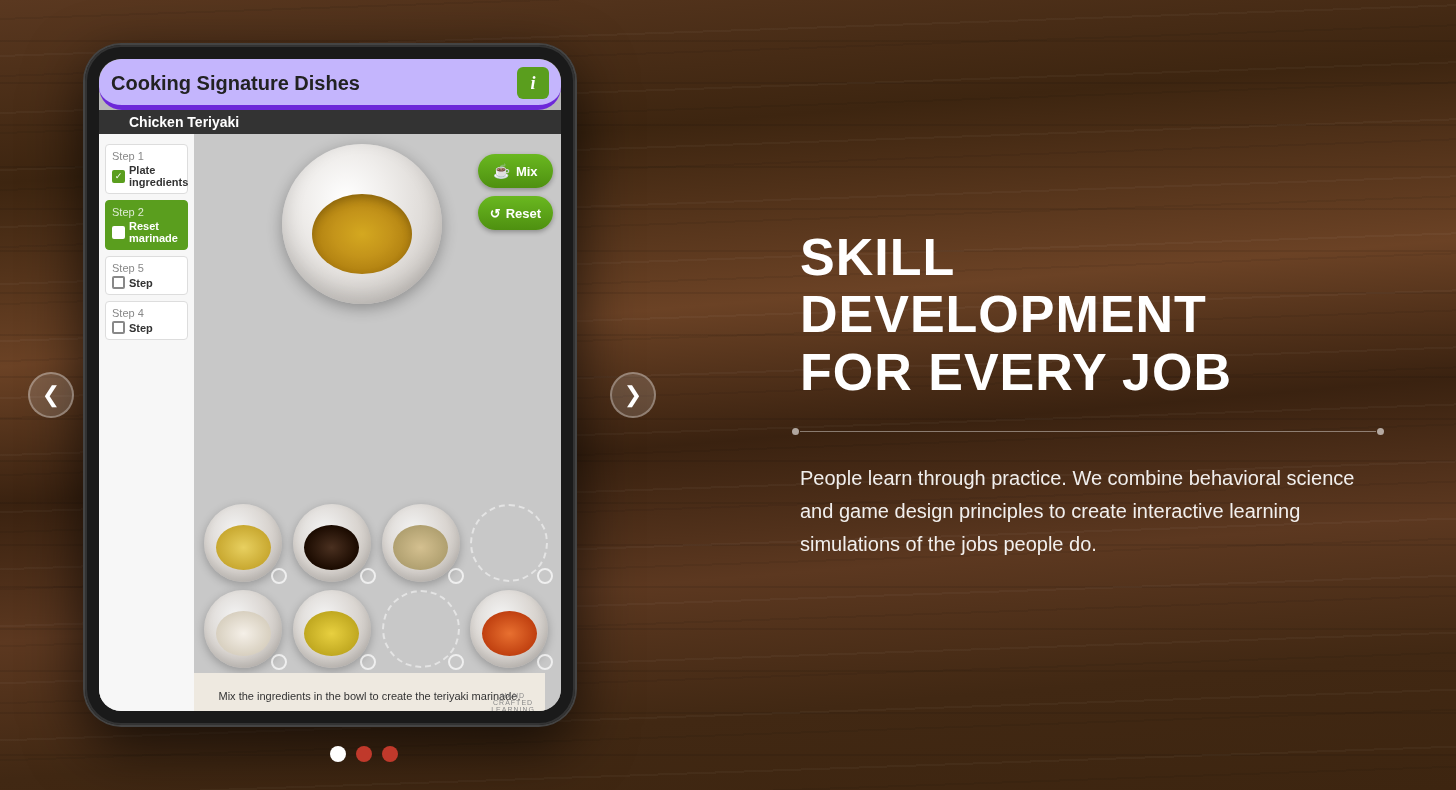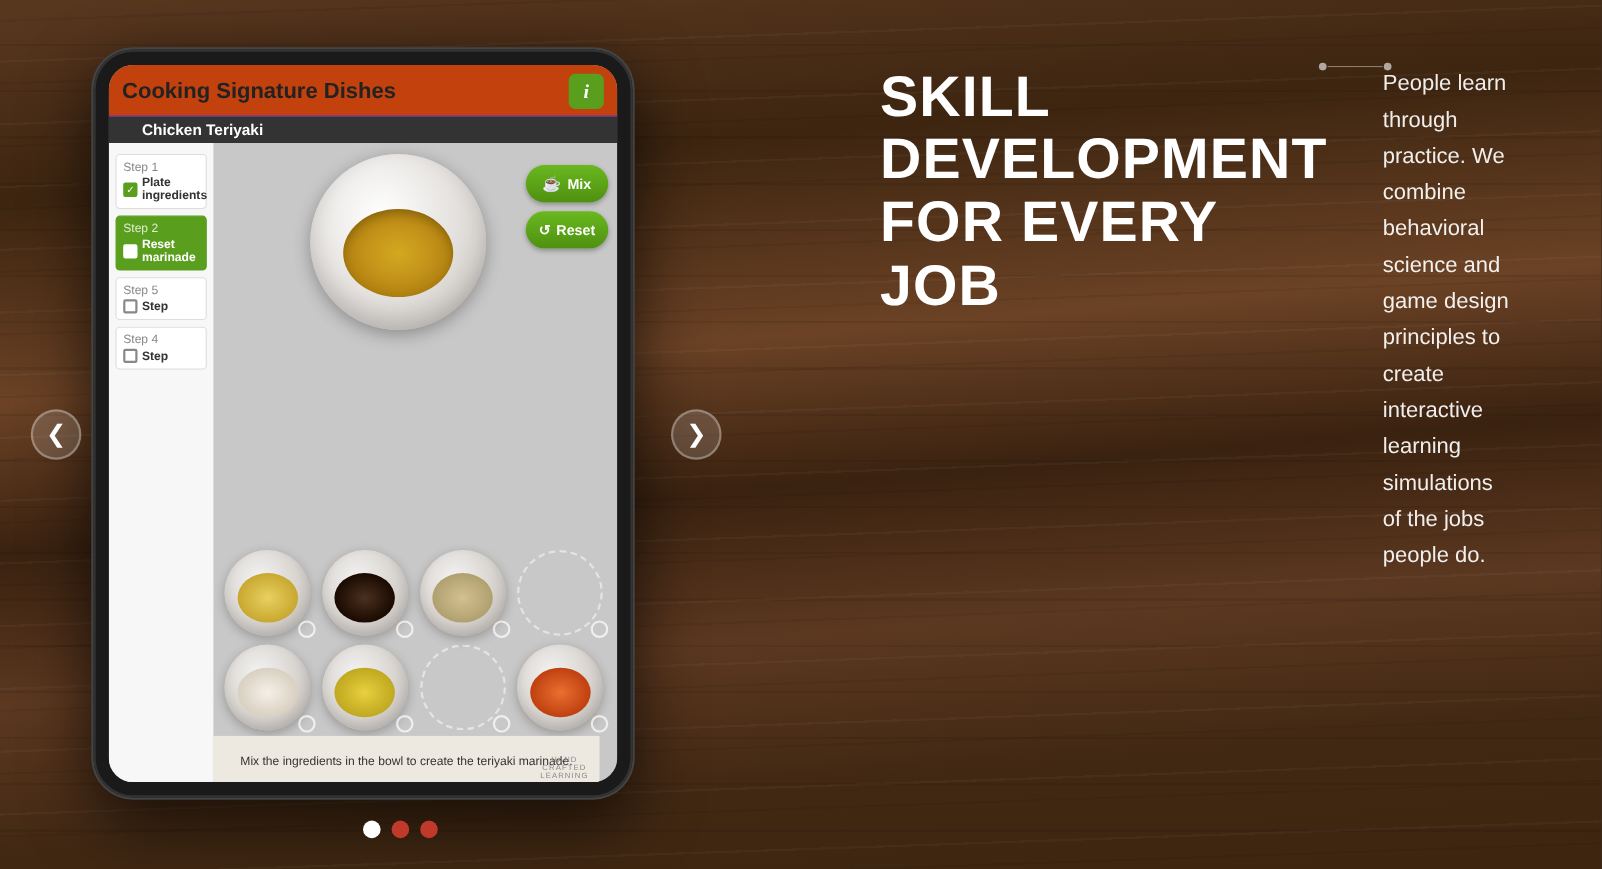--- a/index.html
+++ b/index.html
@@ -86,26 +86,27 @@
       width: 100%;
       height: 100%;
       background: #b8b8b8;
       border-radius: 22px;
       overflow: hidden;
       position: relative;
     }
 
     
     .app-header {
-      background: #c2410c;
+      background: #c4b5fd;
       padding: 8px 12px 6px;
       display: flex;
       align-items: center;
       justify-content: space-between;
-      border-bottom: 1px solid #6d28d9;
+      border-bottom: 5px solid #6d28d9;
+      border-radius: 23px;
     }
 
     .app-title {
       font-size: 20px;
       font-weight: bold;
       color: #222;
       font-family: Arial, sans-serif;
     }
 
     .info-btn {
@@ -413,21 +414,21 @@
     .dot-red { background: #c0392b; }
 
     
     .right-panel {
       position: absolute;
       left: 680px;
       top: 0;
       right: 0;
       height: 790px;
       display: flex;
-      flex-direction: row;
+      flex-direction: column;
       justify-content: center;
       padding: 60px 80px 60px 120px;
     }
 
     .main-heading {
       font-size: 52px;
       font-weight: 900;
       color: white;
       line-height: 1.1;
       letter-spacing: 1px;

